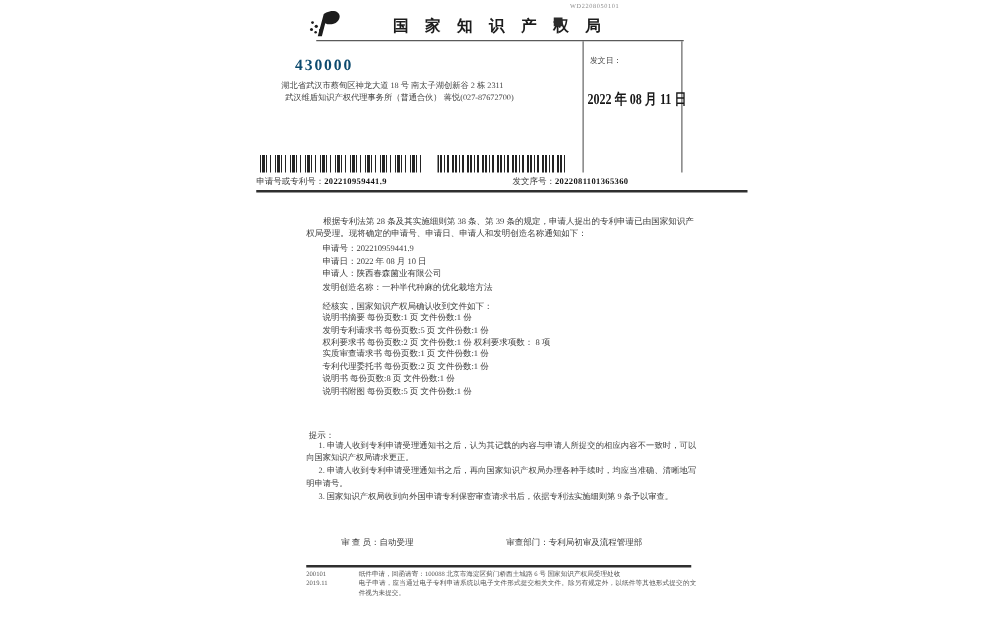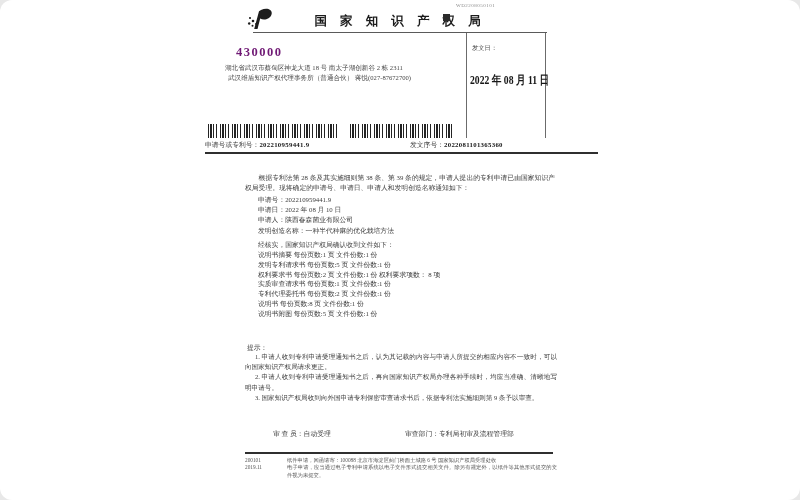--- a/index.html
+++ b/index.html
@@ -1,30 +1,30 @@
 <!DOCTYPE html>
 <html><head>
 <meta charset="utf-8">
 <style>
   * { margin:0; padding:0; box-sizing:border-box; }
   html,body { background:#e8e8e8; }
   .page {
     position:relative; width:800px; height:500px; background:#ffffff;
-    font-family:"Liberation Serif","DejaVu Serif",serif; color:#3d3d3d; overflow:hidden;border-radius:12px;
+    font-family:"Liberation Serif","DejaVu Serif",serif; color:#3d3d3d; overflow:hidden;
   }
   .abs { position:absolute; }
   
   .doc-code { left:456px; top:3px; font-size:5px; color:#8a8a8a; letter-spacing:.5px; }
   .logo { left:246px; top:8px; width:31px; height:23px; }
   .office-title { left:290px; top:13px; width:220px; text-align:center;
     font-size:12.5px; font-weight:bold; letter-spacing:5px; color:#1c1c1c; white-space:nowrap; }
   .reg-mark { left:443px; top:14px; width:7px; height:7px; background:#2b2b2b; }
   .hr-header { left:253px; top:32px; width:294px; height:1px; background:#5a5a5a; }
   
-  .postcode { left:236px; top:45px; font-size:12.5px; font-weight:bold; letter-spacing:1.5px; color:#701a75; }
+  .postcode { left:236px; top:45px; font-size:12.5px; font-weight:bold; letter-spacing:1.5px; color:#0c4a6e; }
   .addr1 { left:225px; top:64px; font-size:6.6px; color:#454545; white-space:nowrap; }
   .addr2 { left:228px; top:74px; font-size:6.6px; color:#454545; white-space:nowrap; }
   
   .vline { width:1px; background:#6b6b6b; top:33px; height:105px; }
   .vl-left { left:466px; } .vl-right { left:545px; }
   .dispatch-label { left:472px; top:44px; font-size:6.3px; color:#4a4a4a; }
   .dispatch-date { left:470px; top:72px; font-size:10.5px; font-weight:bold; color:#171717;
     white-space:nowrap; transform:scale(.92,1.15); transform-origin:left top; }
   
   .barcode { top:124px; height:14px;

